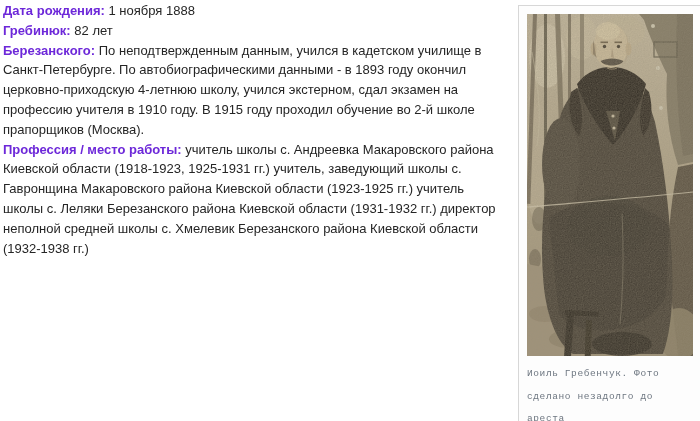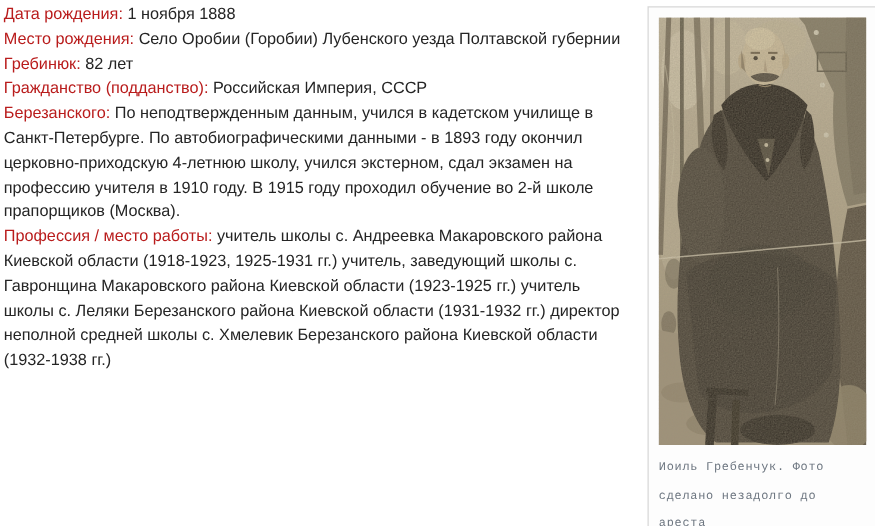--- a/index.html
+++ b/index.html
@@ -8,44 +8,42 @@
     background:#ffffff;
     font-family:"Liberation Sans",sans-serif;
   }
   
   .record-col{
     position:absolute;left:3px;top:1px;width:499px;
     font-size:13px;line-height:19.8px;color:#252525;
     letter-spacing:0;
   }
   .record-col p{margin:0;padding:0;}
-  .fl{font-weight:normal;color:#b91c1c;}
+  .fl{font-weight:bold;color:#6d28d9;}
   
   .photo-card{
     position:absolute;left:518px;top:5px;width:186px;
     border:1px solid #d7d7d7;background:#fdfdfd;
     padding:8px;box-sizing:content-box;
   }
   .photo-frame{width:166px;height:342px;display:block;}
   .photo-frame svg{display:block;}
   .photo-caption{
     margin-top:7px;width:168px;
     font-family:"Liberation Mono","DejaVu Sans Mono",monospace;
     font-size:9.5px;line-height:22.5px;letter-spacing:.6px;
     color:#6d7680;
   }
 </style>
 </head>
 <body>
 
 <div class="record-col">
   <p><b class="fl">Дата рождения:</b> <span>1 ноября 1888</span></p>
-  <p><b class="fl">Место рождения:</b> <span>Село Оробии (Горобии) Лубенского уезда Полтавской губернии</span></p>
   <p><b class="fl">Гребинюк:</b> <span>82 лет</span></p>
-  <p><b class="fl">Гражданство (подданство):</b> <span>Российская Империя, СССР</span></p>
   <p><b class="fl">Березанского:</b> <span>По неподтвержденным данным, учился в кадетском училище в Санкт-Петербурге. По автобиографическими данными - в 1893 году окончил церковно-приходскую 4-летнюю школу, учился экстерном, сдал экзамен на профессию учителя в 1910 году. В 1915 году проходил обучение во 2-й школе прапорщиков (Москва).</span></p>
   <p><b class="fl">Профессия / место работы:</b> <span>учитель школы с. Андреевка Макаровского района Киевской области (1918-1923, 1925-1931 гг.) учитель, заведующий школы с. Гавронщина Макаровского района Киевской области (1923-1925 гг.) учитель школы с. Леляки Березанского района Киевской области (1931-1932 гг.) директор неполной средней школы с. Хмелевик Березанского района Киевской области (1932-1938 гг.)</span></p>
 
 </div>
 
 <div class="photo-card">
   <span class="photo-frame">
     <svg width="166" height="342" viewBox="0 0 166 342" xmlns="http://www.w3.org/2000/svg">
       <defs>
         <linearGradient id="bgv" x1="0" y1="0" x2="0" y2="1">

